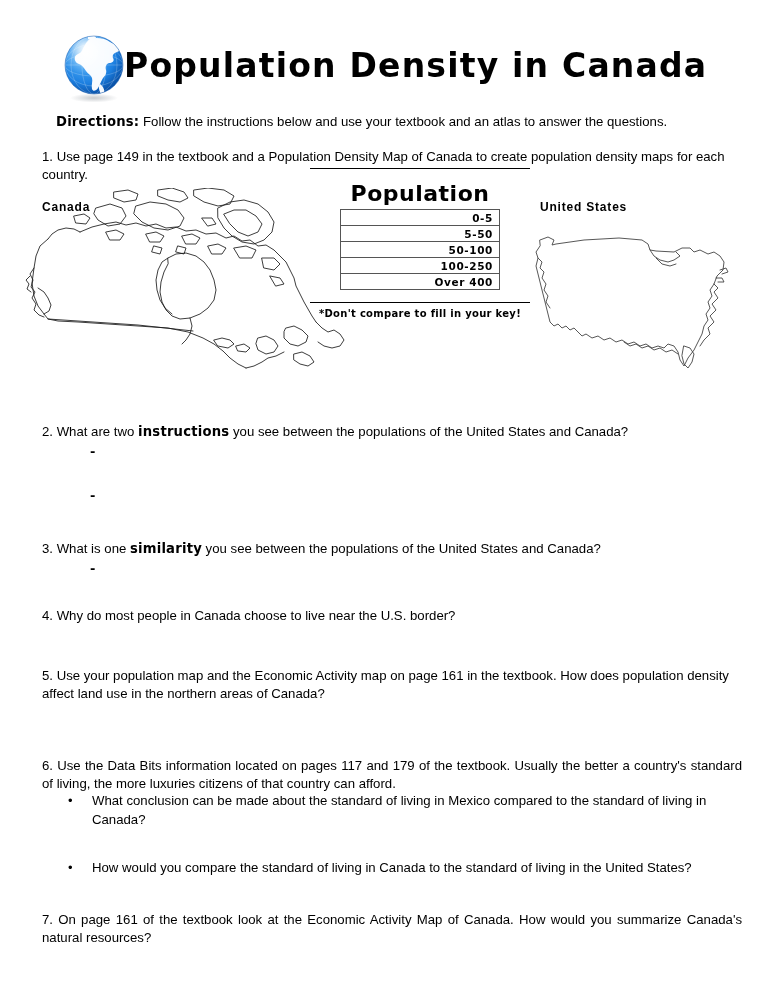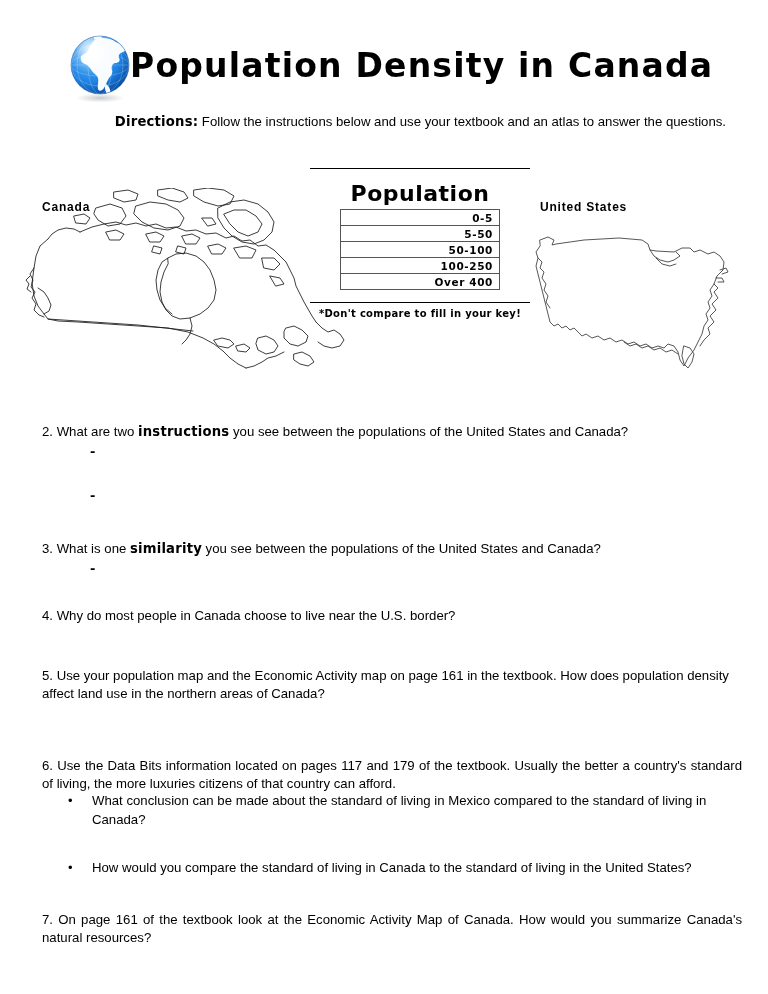--- a/index.html
+++ b/index.html
@@ -20,21 +20,21 @@
     position: absolute;
     left: 0; top: 0;
     width: 768px;
     height: 994px;
     background: #fff;
   }
 
   
   .title-row {
     position: absolute;
-    left: 42px;
+    left: 36px;
     top: 30px;
     width: 690px;
     height: 80px;
     display: flex;
     align-items: center;
   }
   .globe {
     position: absolute;
     left: 24px;
     top: 2px;
@@ -52,26 +52,25 @@
     letter-spacing: 1.2px;
     white-space: nowrap;
     color: #000;
     line-height: 60px;
     z-index: 1;
   }
 
   
   .directions {
     position: absolute;
-    left: 26px;
+    left: 56px;
     top: 113px;
     width: 700px;
     font-size: 13.2px;
     line-height: 17px;
-    text-align: right;
   }
   .b {
     font-weight: bold;
     font-family: "DejaVu Sans", sans-serif;
     letter-spacing: 0.2px;
   }
 
   .q {
     position: absolute;
     left: 42px;
@@ -244,20 +243,23 @@
         <circle cx="34" cy="33" r="29" fill="none" stroke="#0a52a8" stroke-opacity="0.45" stroke-width="1"></circle>
       </svg>
     </span>
     <span class="title-text">Population Density in Canada</span>
   </div>
 
   <div class="directions">
     <span class="b">Directions:</span><span> Follow the instructions below and use your textbook and an atlas to answer the questions.</span>
   </div>
 
+  <div class="q" style="top:148px;">
+    <span>1.</span><span> Use page 149 in the textbook and a Population Density Map of Canada to create population density maps for each country.</span>
+  </div>
 
   <div class="map-label" id="canada-label">Canada</div>
   <div class="map-label" id="us-label">United States</div>
 
   <div class="map-canada">
     <svg viewBox="0 0 348 200" width="348" height="200" xmlns="http://www.w3.org/2000/svg">
       <g fill="none" stroke="#1a1a1a" stroke-width="0.85" stroke-linejoin="round" stroke-linecap="round">
 
         <path d="M30 51 L22 58 L18 68 L16 80 L14 95 L16 108 L20 118 L26 126 L30 131
                  L40 133 L60 134 L90 136 L120 138 L150 140 L170 144 L185 150 L196 156

